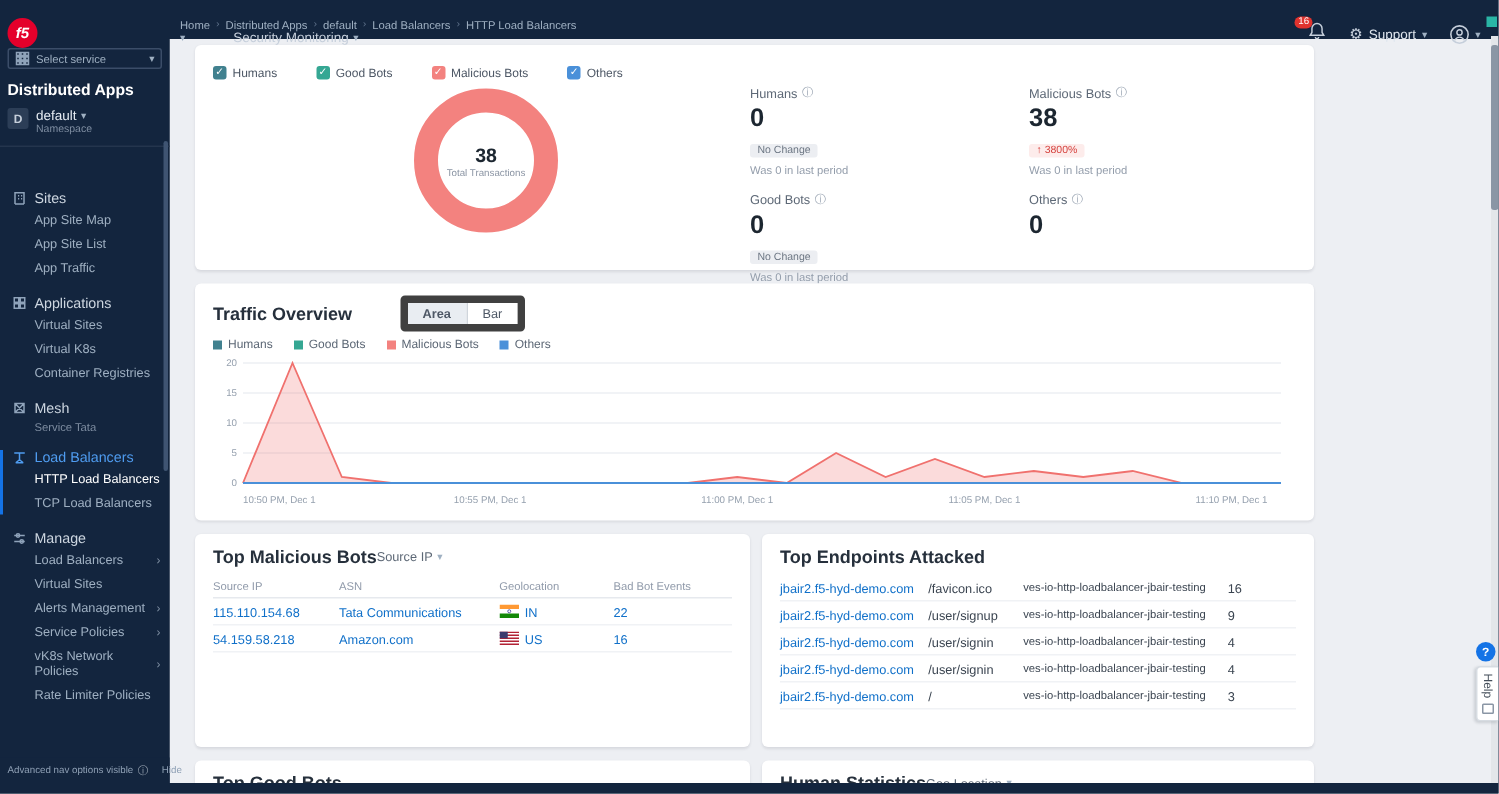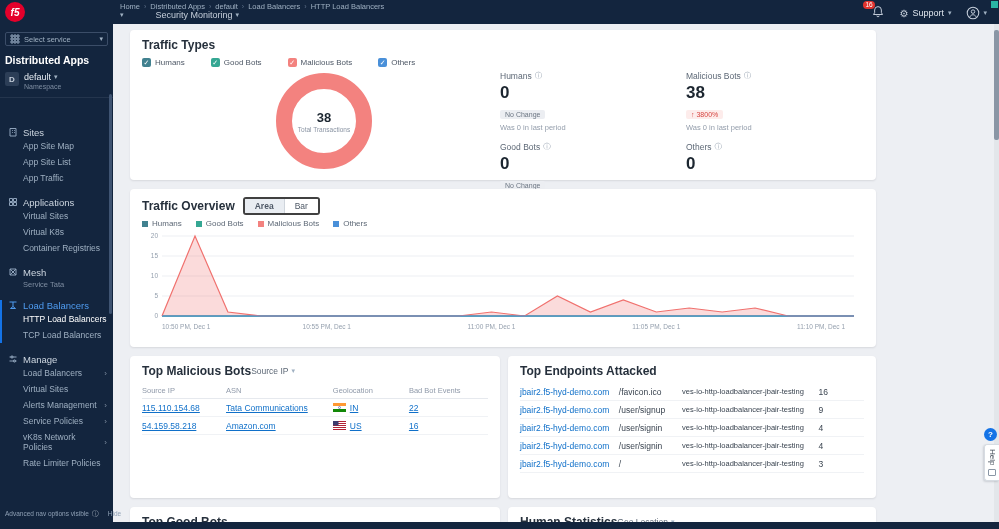--- a/index.html
+++ b/index.html
@@ -1,21 +1,21 @@
 <!DOCTYPE html>
 <html><head>
 <meta charset="utf-8">
 <style>
   *{box-sizing:border-box;margin:0;padding:0}
   html,body{width:999px;height:529px;overflow:hidden}
   body{font-family:"Liberation Sans",sans-serif;background:#13253e}
   .screen{position:relative;width:999px;height:529px;overflow:hidden;background:#13253e}
 
   
-  .topbar{position:absolute;top:0;left:0;right:0;height:16px;background:#13253e;z-index:20}
+  .topbar{position:absolute;top:10px;left:0;right:0;height:16px;background:#13253e;z-index:20}
   .logo{position:absolute;left:5px;top:2px;width:20px;height:20px;border-radius:50%;background:#e4002b;
         color:#fff;font-weight:bold;font-style:italic;font-size:10px;display:flex;align-items:center;justify-content:center}
   .crumbs{position:absolute;left:120px;top:2px;font-size:7.5px;color:#9fb0c2;display:flex;gap:4px;align-items:center;white-space:nowrap}
   .crumbs .sep{color:#5d7089;font-size:7px}
   .crumbs .crumb{cursor:pointer}
   .page-title-row{position:absolute;left:120px;top:10px;display:flex;align-items:center;gap:4px;white-space:nowrap}
   .page-title{color:#fff;font-size:11.5px;font-weight:bold}
   .caret{color:#9fb0c2;font-size:7px}
   .secnav{display:flex;align-items:center;gap:3px;margin-left:28px;color:#c6cfdb;font-size:9px;cursor:pointer}
   .hdr-right{position:absolute;right:12px;top:4px;display:flex;align-items:center;gap:15px}
@@ -77,38 +77,38 @@
   .info-glyph{color:#98a3b1;font-size:7.5px;cursor:pointer}
   .stat-val{font-size:17px;font-weight:bold;color:#1c2630;margin-top:2px}
   .badge-pill{display:inline-block;font-size:7px;border-radius:2px;padding:1px 5px;margin-top:2px}
   .badge-neutral{background:#eceef2;color:#6b7582}
   .badge-up{background:#fdeceb;color:#d64541}
   .stat-note{font-size:7.5px;color:#939dab;margin-top:2px}
 
   
   .card-to{width:746px;height:158px;margin-top:9px}
   .to-head{display:flex;align-items:center}
-  .toggle{display:flex;margin-left:8px;border:2px solid #404040;border-radius:3px;overflow:hidden}
+  .toggle{display:flex;margin-left:32px;border:5px solid #404040;border-radius:3px;overflow:hidden}
   .tg-btn{font-size:8.5px;padding:2px 10px;background:#fff;color:#4e5866;cursor:pointer}
   .tg-btn.active{background:#e9edf2;font-weight:bold}
   .tg-btn + .tg-btn{border-left:1px solid #cfd5dc}
   .legend{display:flex;gap:14px;margin-top:4px;align-items:center}
   .lg-item{display:flex;align-items:center;gap:4px;font-size:8px;color:#5d6876}
   .lg-sq{width:6px;height:6px;display:inline-block}
   .chart{margin-top:2px}
 
   
   .card-tm{width:370px;height:142px}
   .card-te{width:368px;height:142px}
   .card-head{display:flex;align-items:center}
   .dd-ctl{font-size:8.5px;color:#5d6876;display:flex;align-items:center;gap:3px;cursor:pointer}
   .tbl{margin-top:5px}
   .tbl-h{display:flex;border-bottom:1px solid #e6e9ee;padding:3px 0;color:#909aaa;font-size:7.5px}
   .tbl-r{display:flex;border-bottom:1px solid #f0f2f5;padding:3.5px 0;font-size:8.5px;color:#3a4450;align-items:center}
-  .link{color:#1070c9;cursor:pointer;text-decoration:underline}
+  .link{color:#1070c9;cursor:pointer;}
   .link.plain{text-decoration:none}
   .tm-c1{width:85px}.tm-c2{width:108px}.tm-c3{width:77px;display:flex;align-items:center;gap:4px}.tm-c4{width:80px}
   .te-c1{width:100px}.te-c2{width:64px}.te-c3{width:138px;font-size:7.5px;white-space:nowrap;overflow:hidden}.te-c4{width:46px}
   .flag{width:13px;height:9px;display:inline-block;flex:0 0 auto}
 
   
   .card-gb{width:370px;height:40px}
   .card-hs{width:368px;height:40px}
 
   
@@ -307,21 +307,20 @@
     <div class="sb-footer">
       <span>Advanced nav options visible</span>
       <span class="info-glyph">ⓘ</span>
       <span class="hide-link">Hide</span>
     </div>
   </aside>
 
   <main class="main">
 
     <section class="card card-tt">
-      <div class="card-title">Traffic Types</div>
       <div class="filters">
         <label class="filter">
           <span class="cbox" style="background-color: rgb(65, 129, 143);">✓</span>
           <span>Humans</span>
         </label>
         <label class="filter">
           <span class="cbox" style="background-color: rgb(53, 167, 147);">✓</span>
           <span>Good Bots</span>
         </label>
         <label class="filter">

